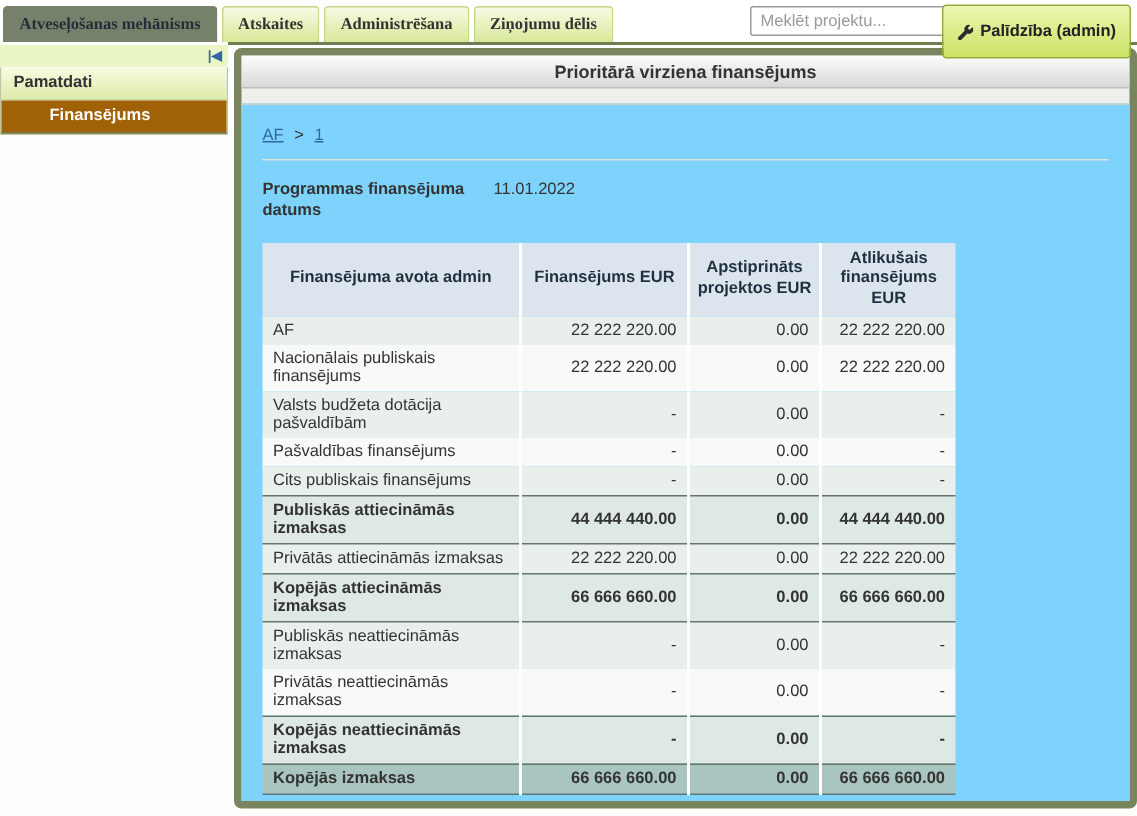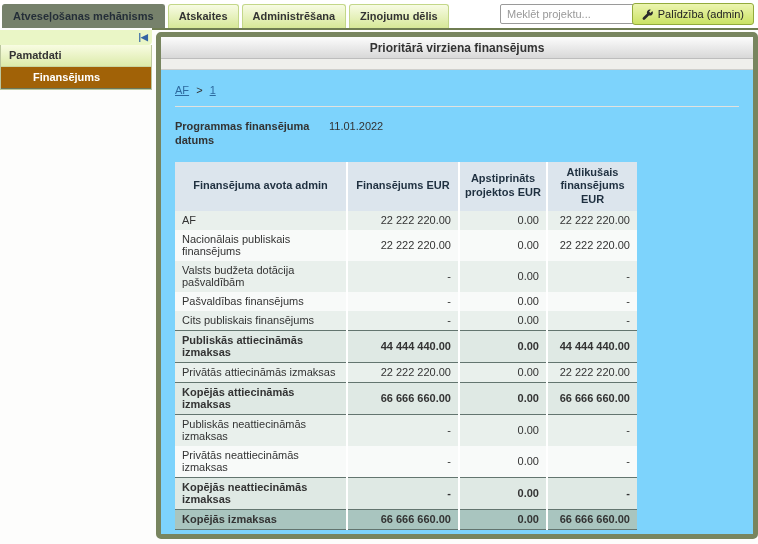--- a/index.html
+++ b/index.html
@@ -49,29 +49,29 @@
     padding: 0 6px;
     font-family: "Liberation Sans", sans-serif;
     font-size: 11px;
     color: #444;
   }
   .search-box::placeholder { color: #999; }
   .help-btn {
     position: absolute;
     right: 4px;
     top: 3px;
-    height: 22px;
+    height: 36px;
     padding: 0 9px;
     display: flex;
     align-items: center;
     gap: 5px;
     background: linear-gradient(#ecf5b0, #cbe264);
     border: 1px solid #93ab3c;
     border-radius: 3px;
-    font-weight: normal;
+    font-weight: bold;
     font-size: 11px;
     color: #222;
     cursor: pointer;
   }
 
   
   .layout { display: flex; height: 516px; }
 
   .sidebar { width: 152px; flex: none; padding-top: 2px; }
   .collapse-strip {
@@ -171,21 +171,21 @@
     font-weight: bold;
     background: #a9c5bf !important;
     border-top: 1px solid #63756f;
     border-bottom: 1px solid #63756f;
   }
 </style>
 </head>
 <body>
 
 <div class="topbar">
-  <div style="display:flex;align-items:flex-start;">
+  <div style="display:flex;align-items:flex-start;font-family:Liberation Serif, serif;">
       <div class="tab active">Atveseļošanas mehānisms</div>
       <div class="tab">Atskaites</div>
       <div class="tab">Administrēšana</div>
       <div class="tab">Ziņojumu dēlis</div>
     </div>
   <input class="search-box" type="text" placeholder="Meklēt projektu..." style="">
   <button class="help-btn">
     <span style="display:inline-flex;">
       <svg width="11" height="11" viewBox="0 0 16 16">
         <path d="M14.8 3.1 12.2 5.7 10.3 3.8 12.9 1.2A4.2 4.2 0 0 0 7.4 6.6L1.5 12.5a1.9 1.9 0 1 0 2.7 2.7l5.9-5.9a4.2 4.2 0 0 0 5.4-5.5z" fill="#2b2b2b"></path>

